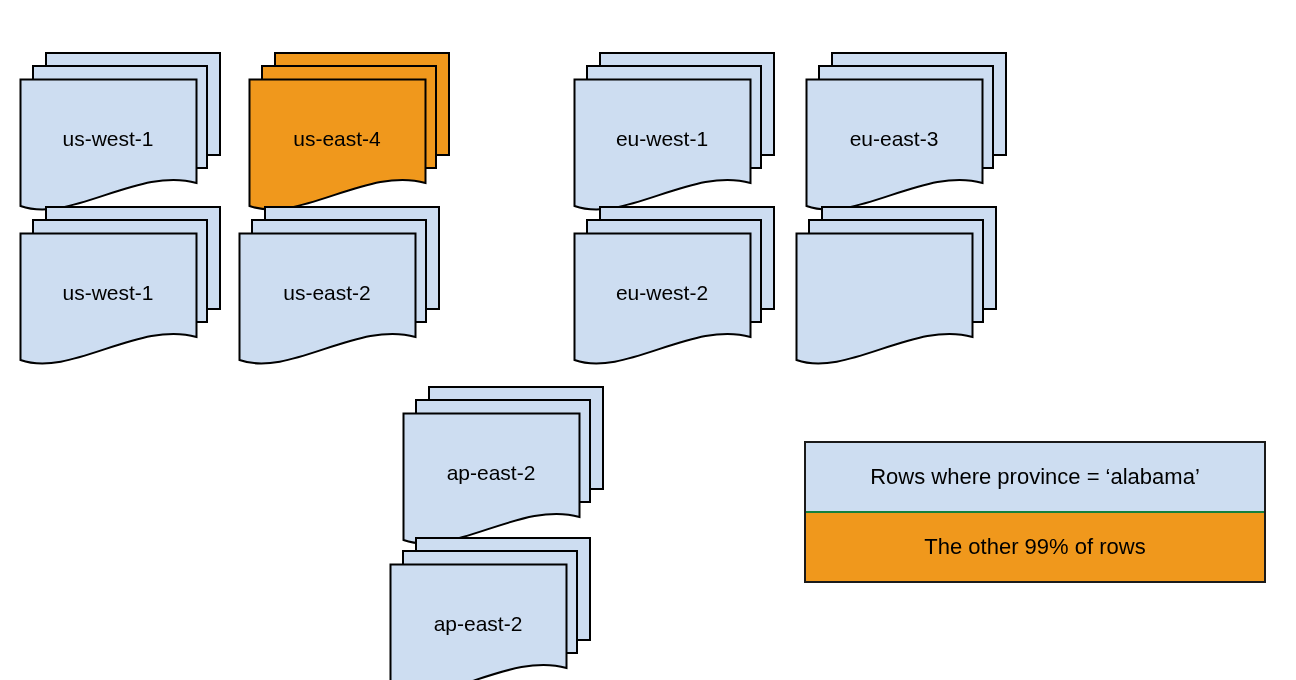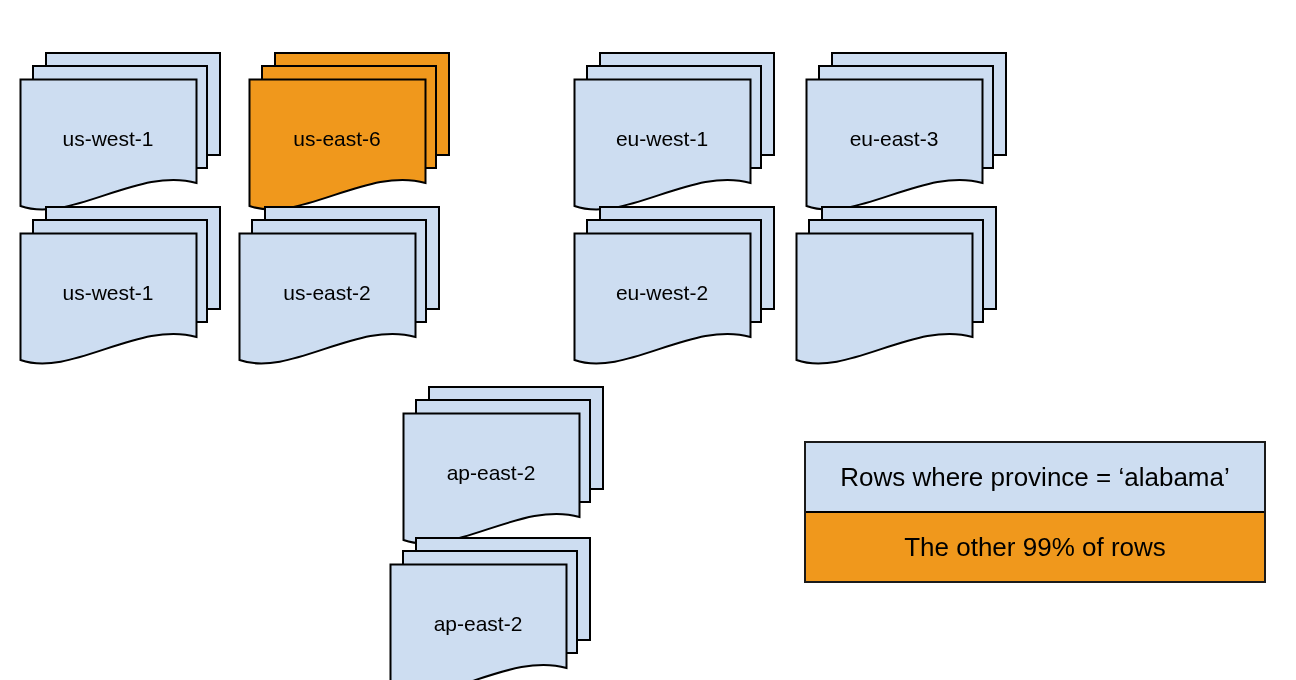--- a/index.html
+++ b/index.html
@@ -51,46 +51,46 @@
     box-sizing: border-box;
     border: 2px solid #1a1a1a;
     display: flex;
     flex-direction: column;
   }
   .legend-row {
     flex: 1;
     display: flex;
     align-items: center;
     justify-content: center;
-    font-size: 26px;
+    font-size: 22px;
     color: #000000;
   }
   .legend-row.legend-row-bottom {
-    border-top: 2px solid #000000;
+    border-top: 2px solid #15803d;
   }
 </style>
 </head>
 <body>
 
 <div id="canvas">
   <div class="stack" style="left: 19px; top: 17px;">
     <div class="sheet back2" style="background: rgb(205, 221, 241);"></div>
     <div class="sheet back1" style="background: rgb(205, 221, 241);"></div>
     <svg class="front-doc" width="180" height="136" viewBox="0 0 180 136">
       <path d="M 1.5 1.5 L 177.5 1.5 L 177.5 105 C 120 88, 52 146, 1.5 128 Z" fill="#cdddf1" stroke="#000000" stroke-width="2"></path>
     </svg>
     <div class="label">us-west-1</div>
   </div>
     <div class="stack" style="left: 248px; top: 17px;">
     <div class="sheet back2" style="background: rgb(240, 152, 28);"></div>
     <div class="sheet back1" style="background: rgb(240, 152, 28);"></div>
     <svg class="front-doc" width="180" height="136" viewBox="0 0 180 136">
       <path d="M 1.5 1.5 L 177.5 1.5 L 177.5 105 C 120 88, 52 146, 1.5 128 Z" fill="#f0981c" stroke="#000000" stroke-width="2"></path>
     </svg>
-    <div class="label">us-east-6</div>
+    <div class="label">us-east-4</div>
   </div>
     <div class="stack" style="left: 573px; top: 17px;">
     <div class="sheet back2" style="background: rgb(205, 221, 241);"></div>
     <div class="sheet back1" style="background: rgb(205, 221, 241);"></div>
     <svg class="front-doc" width="180" height="136" viewBox="0 0 180 136">
       <path d="M 1.5 1.5 L 177.5 1.5 L 177.5 105 C 120 88, 52 146, 1.5 128 Z" fill="#cdddf1" stroke="#000000" stroke-width="2"></path>
     </svg>
     <div class="label">eu-west-1</div>
   </div>
     <div class="stack" style="left: 805px; top: 17px;">

